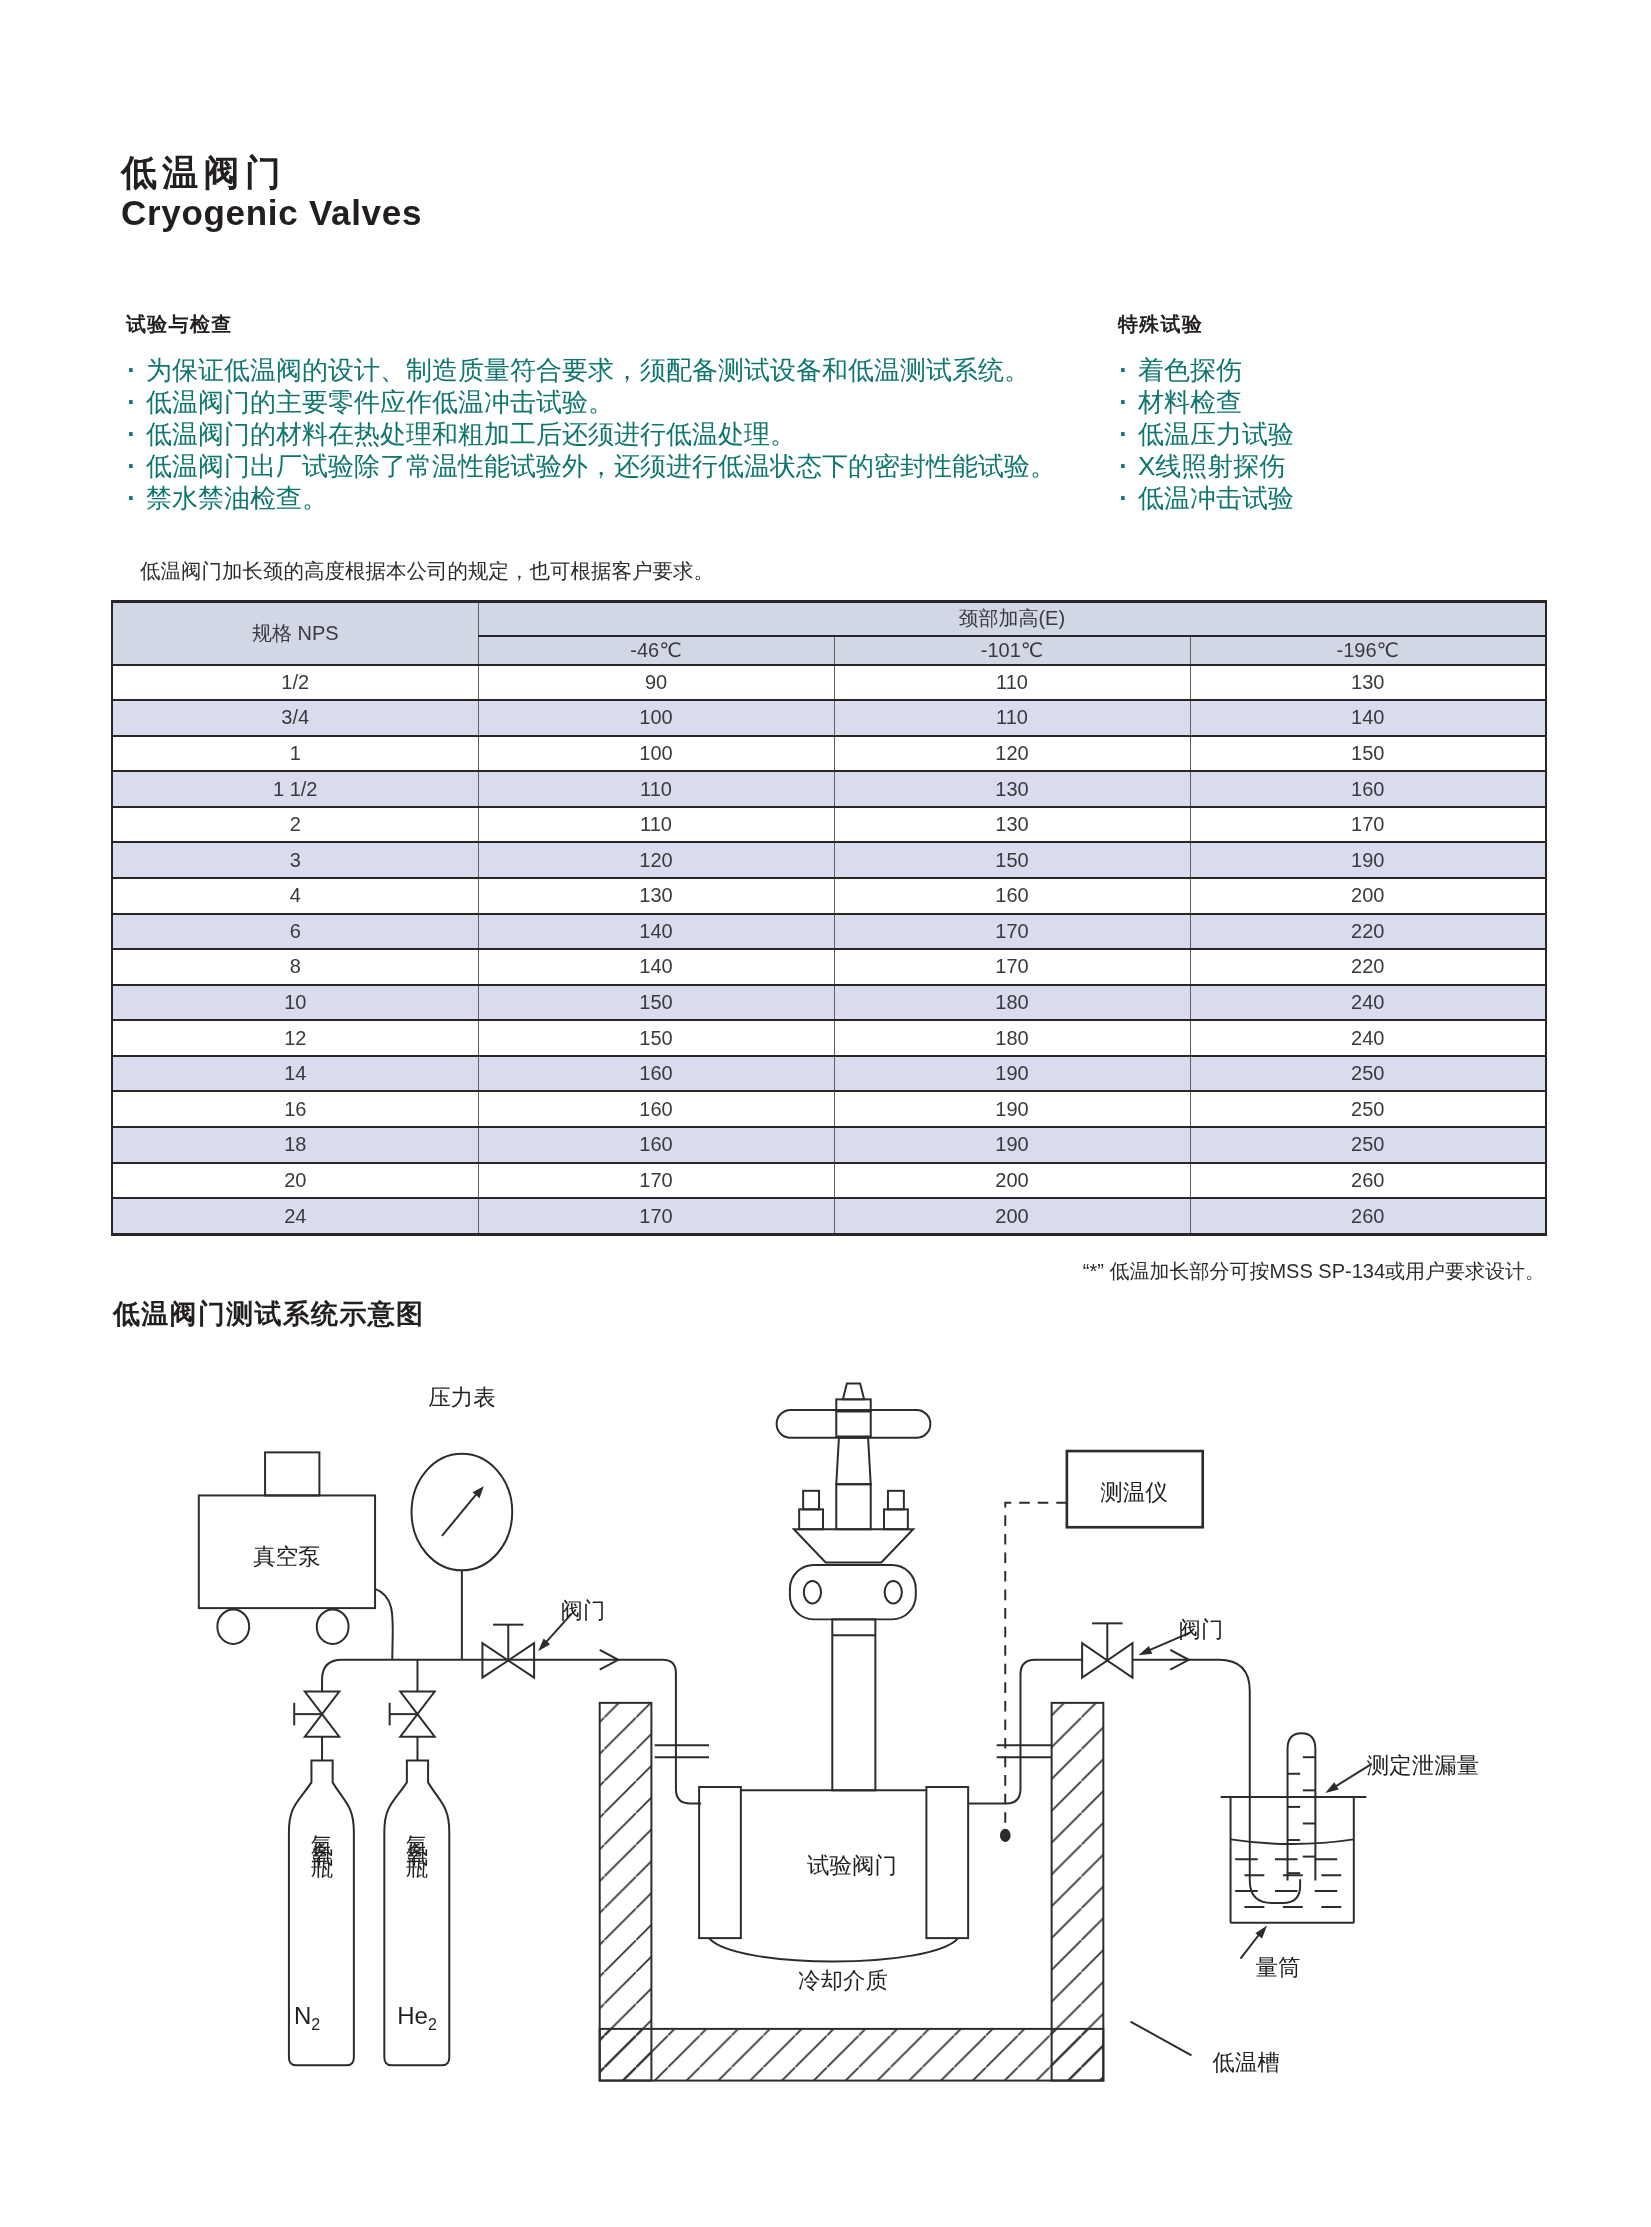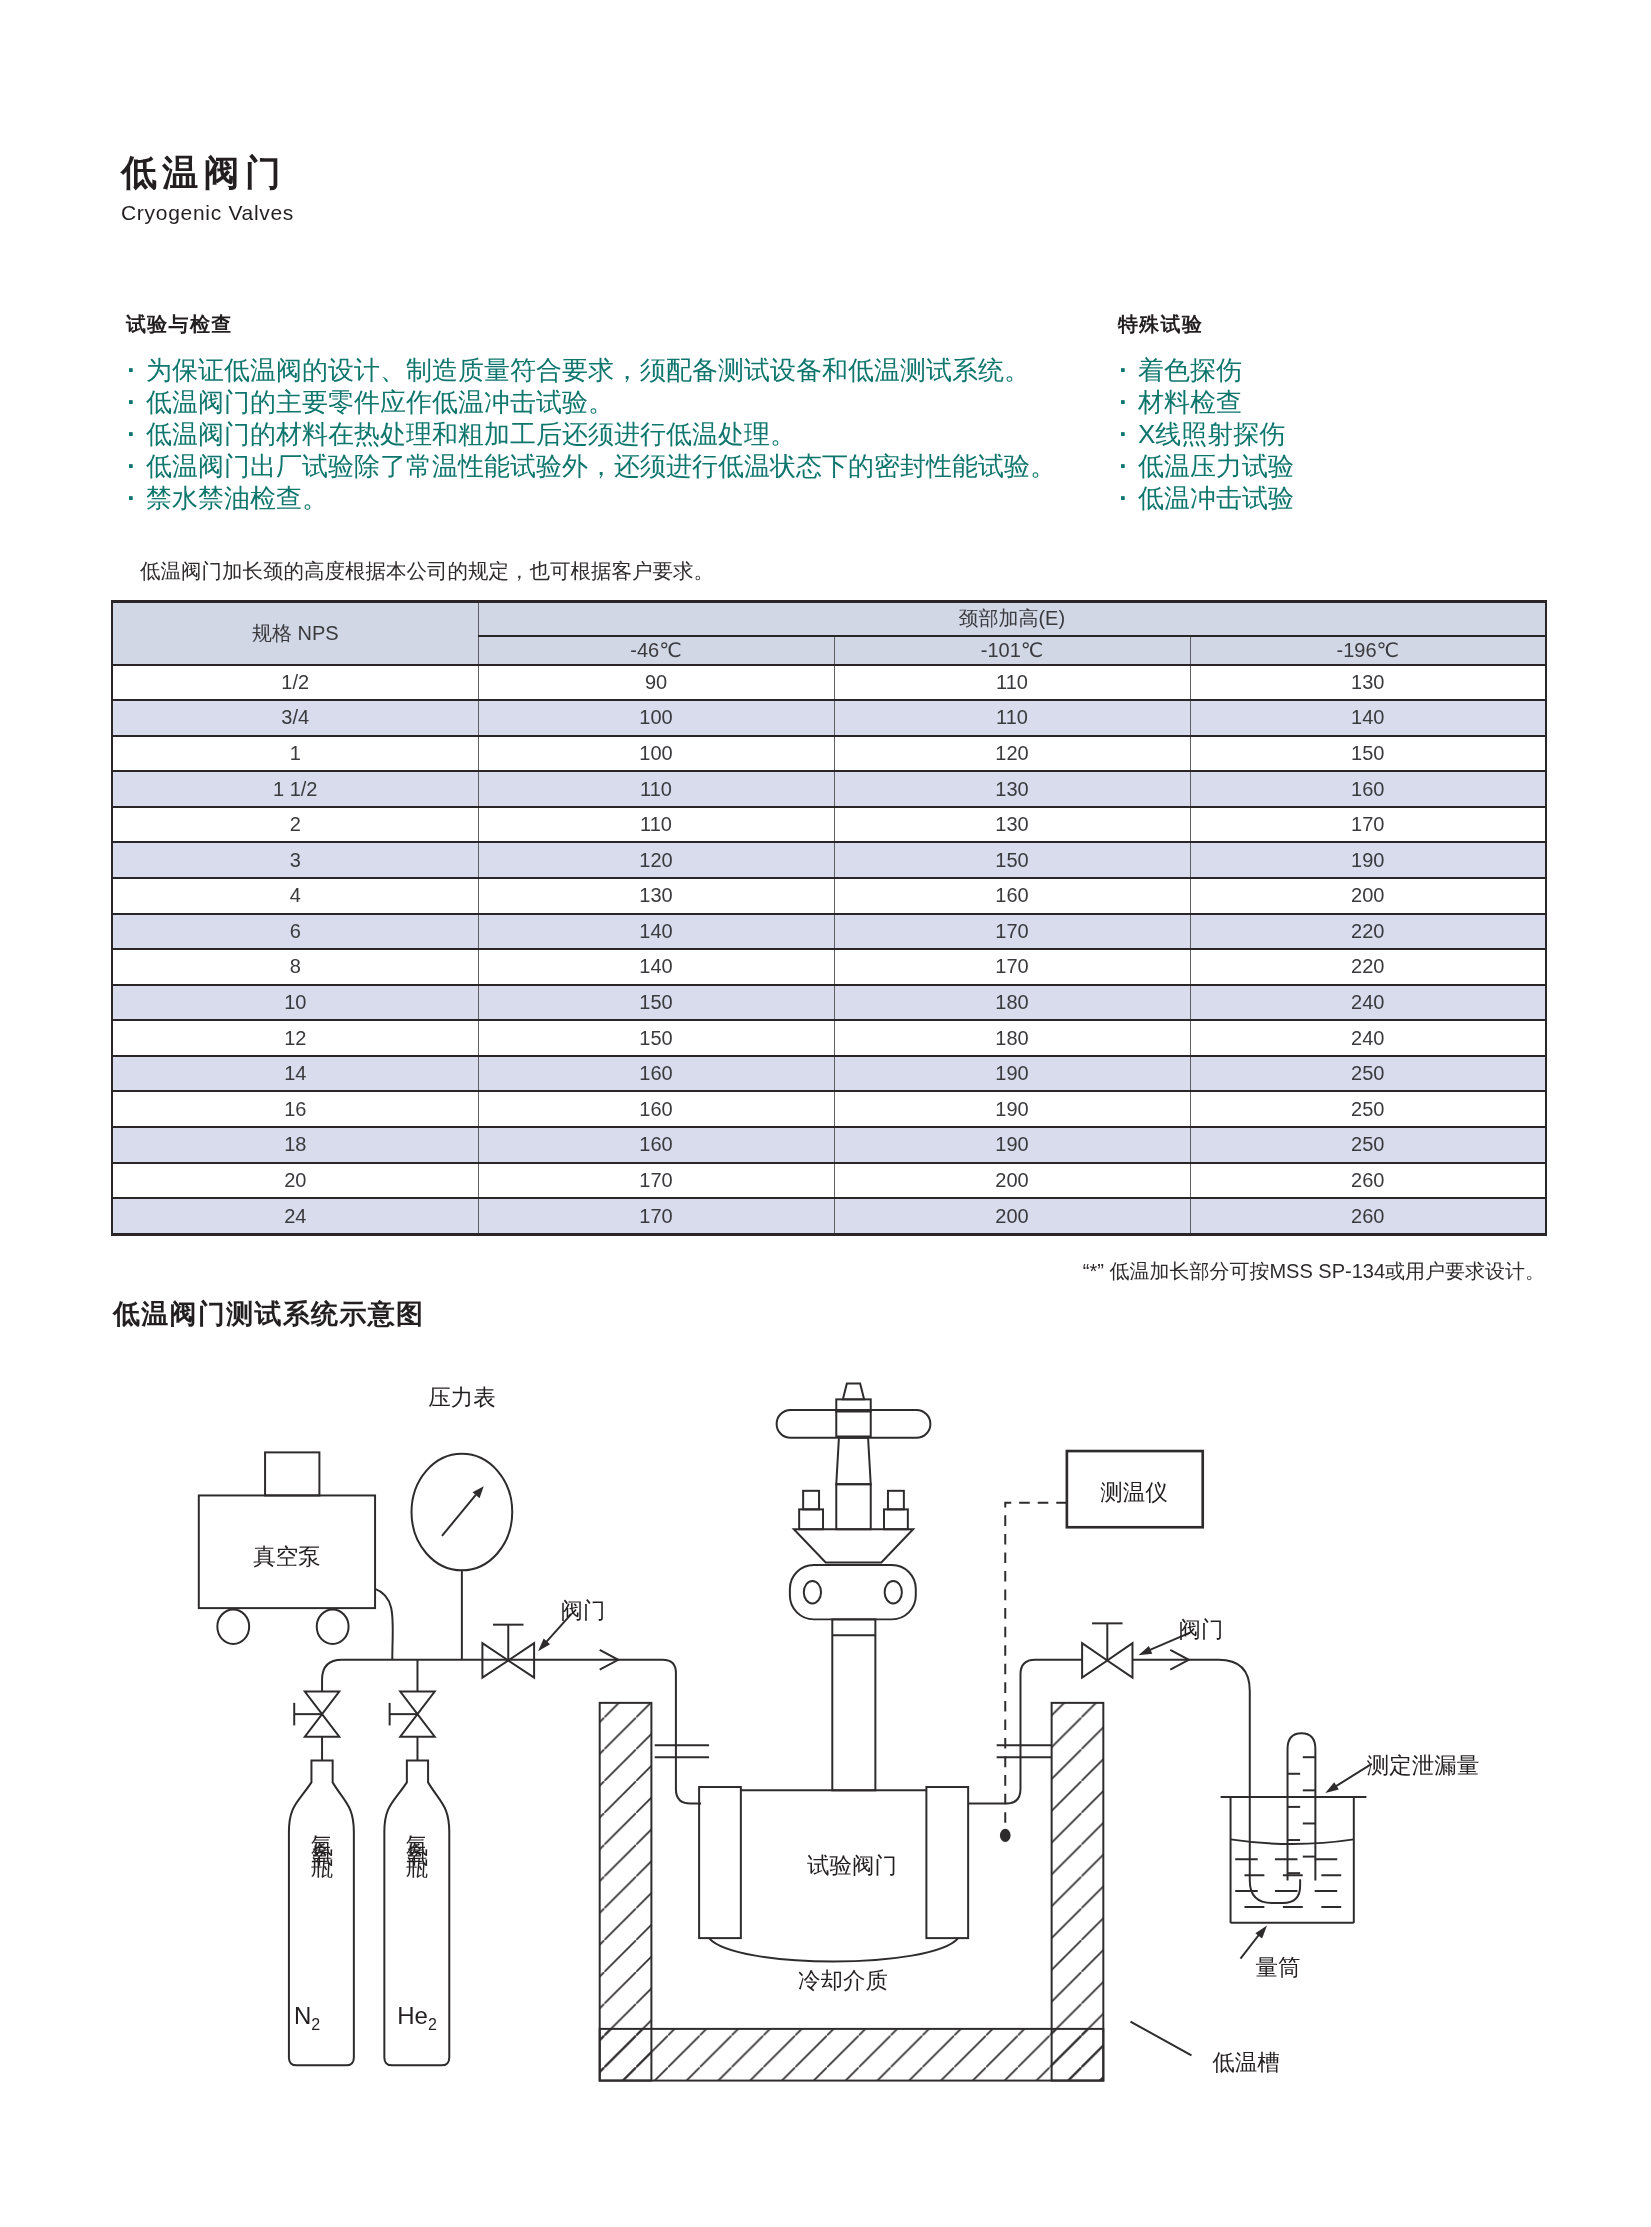--- a/index.html
+++ b/index.html
@@ -3,21 +3,21 @@
 <meta charset="utf-8">
 <style>
   html,body{margin:0;padding:0;background:#ffffff;}
   #page{
     position:relative;width:1652px;height:2227px;background:#ffffff;overflow:hidden;
     font-family:"Liberation Sans","DejaVu Sans",sans-serif;color:#231f20;
   }
   
   #title-block{position:absolute;left:121px;top:151px;}
   #title-zh{font-size:36px;font-weight:600;letter-spacing:5.3px;line-height:44px;}
-  #title-en{font-size:21px;font-weight:400;line-height:36px;letter-spacing:0.7px;}
+  #title-en{font-size:35px;font-weight:700;line-height:36px;letter-spacing:0.7px;}
   
   .section{position:absolute;top:311px;}
   #section-left{left:126px;width:967px;}
   #section-right{left:1118px;width:464px;}
   .section h2{font-size:20px;font-weight:700;margin:0 0 16px 0;letter-spacing:1.3px;}
   .bullets{list-style:none;margin:0;padding:0;}
   .bullets li{font-size:26px;line-height:32px;color:#0f766e;position:relative;padding-left:20px;}
   .bullets li::before{content:"·";position:absolute;left:1.3px;top:0;font-weight:700;}
   #intro-note{position:absolute;left:140px;top:557px;font-size:20.5px;color:#2f2b2c;}
   
@@ -68,22 +68,22 @@
       <li>低温阀门出厂试验除了常温性能试验外，还须进行低温状态下的密封性能试验。</li>
       <li>禁水禁油检查。</li>
     </ul>
   </div>
 
   <div id="section-right" class="section">
     <h2>特殊试验</h2>
     <ul class="bullets">
       <li>着色探伤</li>
       <li>材料检查</li>
+      <li>低温压力试验</li>
       <li>X线照射探伤</li>
-      <li>低温压力试验</li>
       <li>低温冲击试验</li>
     </ul>
   </div>
 
   <div id="intro-note">低温阀门加长颈的高度根据本公司的规定，也可根据客户要求。</div>
 
   <table id="spec-table">
     <colgroup>
       <col style="width:366px">
         <col style="width:356px">

